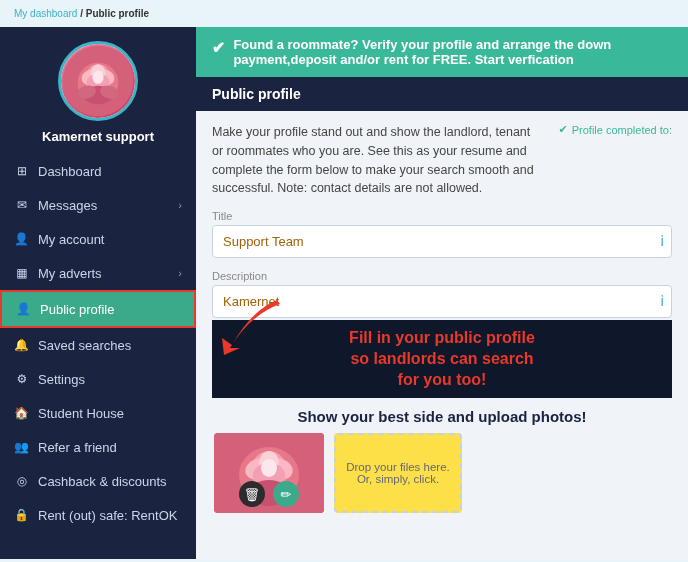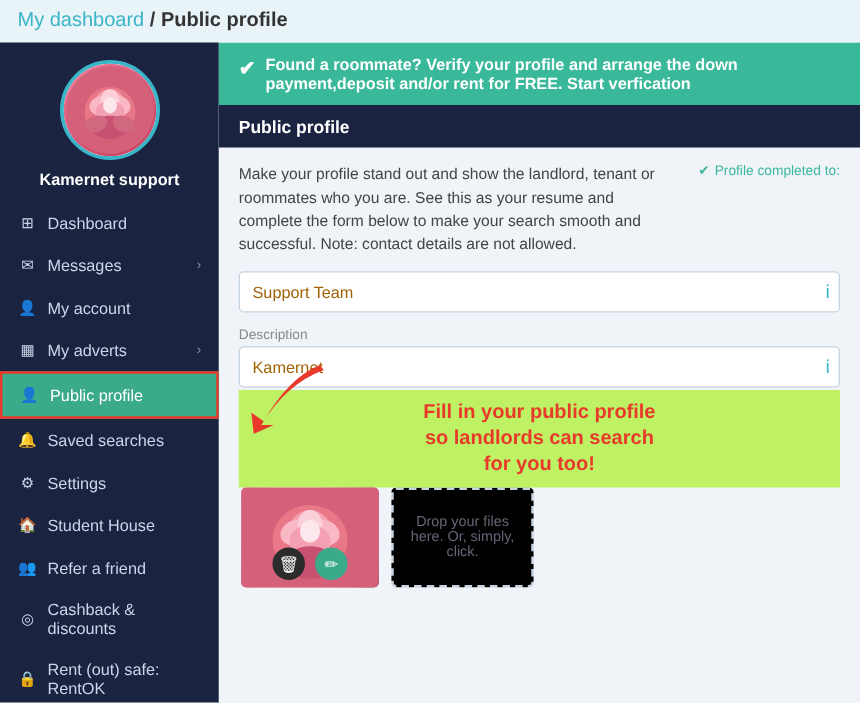--- a/index.html
+++ b/index.html
@@ -8,41 +8,41 @@
       background: #e8f4f8;
       width: 688px;
       height: 562px;
       overflow: hidden;
       font-size: 13px;
     }
 
     
     .breadcrumb {
       padding: 8px 14px;
-      font-size: 16px;
+      font-size: 10px;
       color: #555;
       background: #e8f4f8;
     }
     .breadcrumb a {
       color: #3ab4c7;
       text-decoration: none;
     }
     .breadcrumb span {
       color: #333;
       font-weight: 600;
     }
 
     .main-layout {
       display: flex;
       height: calc(562px - 30px);
     }
 
     
     .sidebar {
-      width: 175px;
+      width: 196px;
       background: #1a2340;
       color: #fff;
       flex-shrink: 0;
       display: flex;
       flex-direction: column;
     }
 
     .sidebar-avatar-section {
       display: flex;
       flex-direction: column;
@@ -229,21 +229,21 @@
 
     .input-info-icon {
       position: absolute;
       right: 8px;
       bottom: 8px;
       color: #3ab4c7;
       font-size: 15px;
     }
 
     .callout-text {
-      background: #bef264;
+      background: #0f172a;
       color: #e8392a;
       font-size: 16px;
       font-weight: 700;
       text-align: center;
       padding: 8px 10px;
       line-height: 1.3;
     }
 
     
     .photos-heading {
@@ -294,25 +294,25 @@
       background: #2c2c2c;
       color: #fff;
     }
 
     .photo-icon-btn.edit {
       background: #3aaa8a;
       color: #fff;
     }
 
     .photo-drop-zone {
-      width: 114px;
+      width: 128px;
       height: 80px;
       border-radius: 4px;
       border: 2px dashed #c5d3e0;
-      background: #000000;
+      background: #fde047;
       display: flex;
       align-items: center;
       justify-content: center;
       text-align: center;
       padding: 6px;
       font-size: 11.5px;
       color: #667;
       cursor: pointer;
     }
   </style>
@@ -426,20 +426,21 @@
           <div class="profile-text">Make your profile stand out and show the landlord, tenant or roommates who you are. See this as your resume and complete the form below to make your search smooth and successful. Note: contact details are not allowed.</div>
           <div class="profile-completion">
             <div class="completion-label">
               <span>✔</span>
               <span>Profile completed to:</span>
             </div>
           </div>
         </div>
 
         <div class="form-group">
+          <div class="form-label">Title</div>
           <div style="position:relative;">
             <input class="form-input" type="text" value="Support Team" style="">
             <span class="input-info-icon">ℹ</span>
           </div>
         </div>
 
         <div class="form-group">
           <div class="form-label">Description</div>
           <div style="position:relative;">
             <input class="form-input" type="text" value="Kamernet" style="">
@@ -453,20 +454,21 @@
             <path d="M 75 10 Q 50 20, 30 55 L 20 48 L 22 65 L 38 58 L 28 58 Q 48 25, 78 14 Z" fill="#e8392a"></path>
           </svg>
 
           <div class="callout-text">
             <span>Fill in your public profile</span><br>
             <span>so landlords can search</span><br>
             <span>for you too!</span>
           </div>
         </div>
 
+        <div class="photos-heading">Show your best side and upload photos!</div>
 
         <div class="photos-row">
 
           <div class="photo-existing">
             <svg viewBox="0 0 110 80" xmlns="http://www.w3.org/2000/svg" width="110" height="80">
               <rect width="110" height="80" fill="#d4607a"></rect>
               <ellipse cx="55" cy="42" rx="30" ry="28" fill="#e87888"></ellipse>
               <ellipse cx="55" cy="38" rx="18" ry="20" fill="#f4a0b0"></ellipse>
               <ellipse cx="44" cy="36" rx="13" ry="10" fill="#f9b8c4" transform="rotate(-20 44 36)"></ellipse>
               <ellipse cx="66" cy="36" rx="13" ry="10" fill="#f9b8c4" transform="rotate(20 66 36)"></ellipse>

